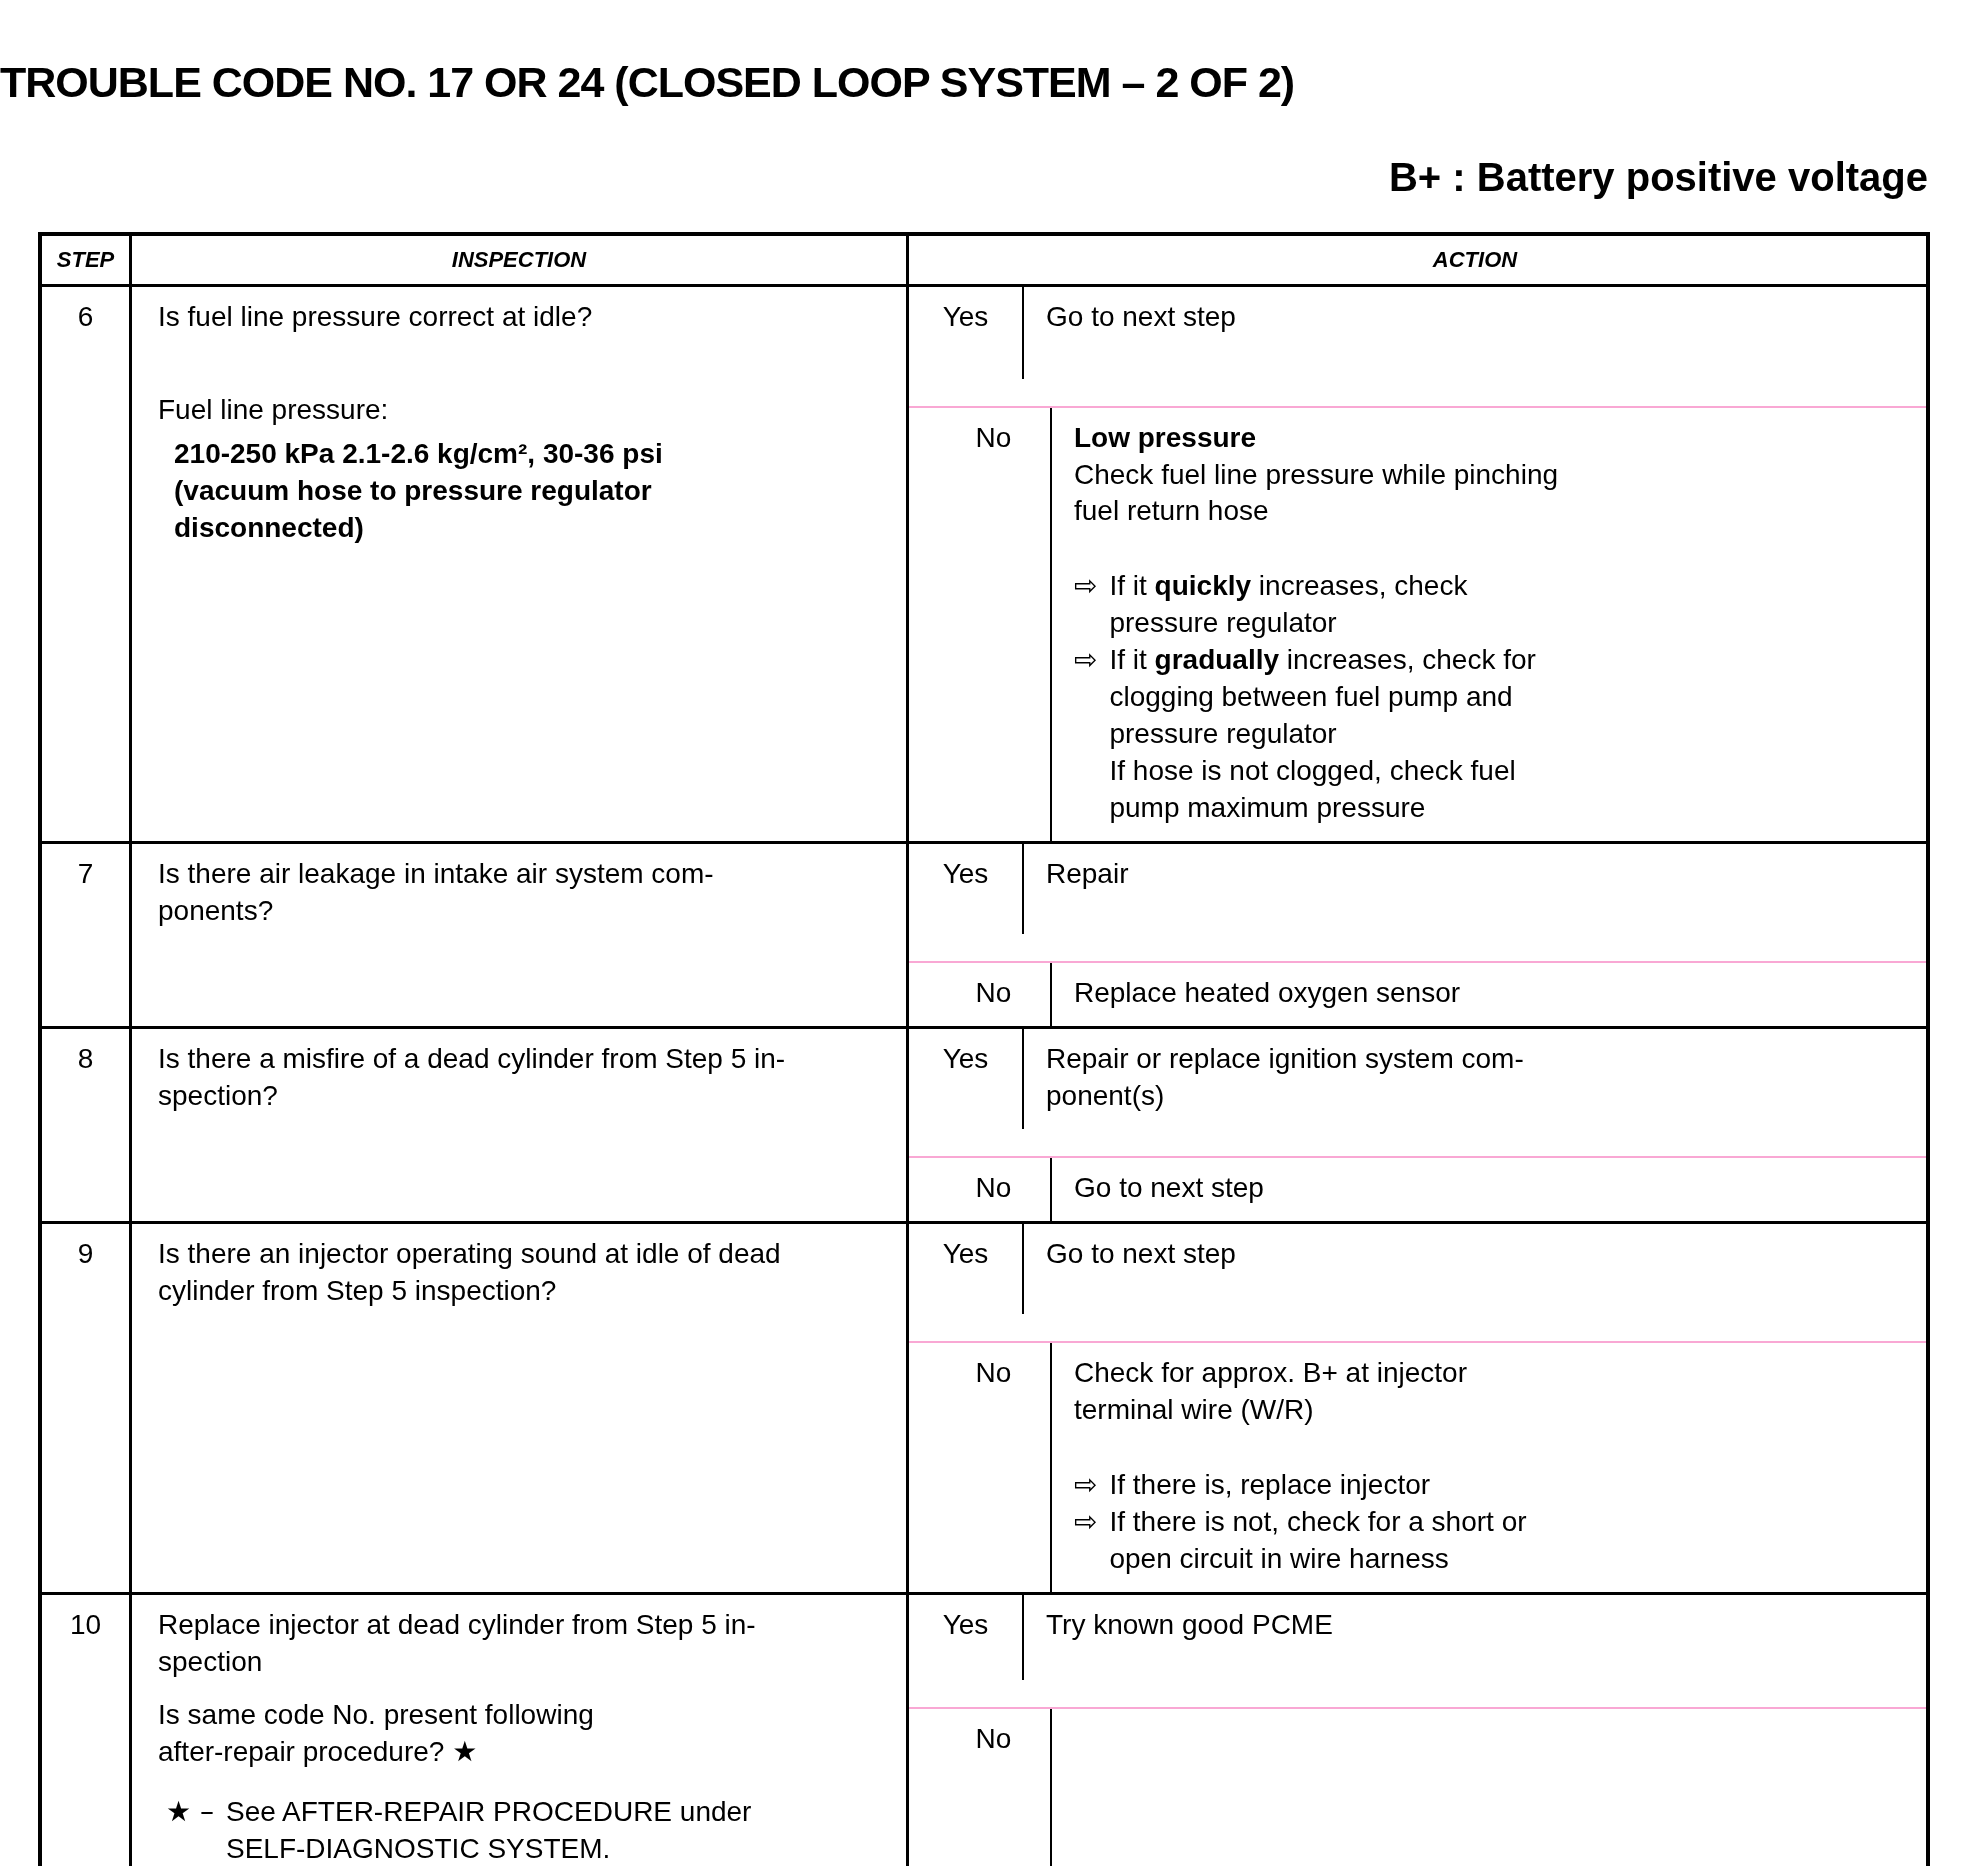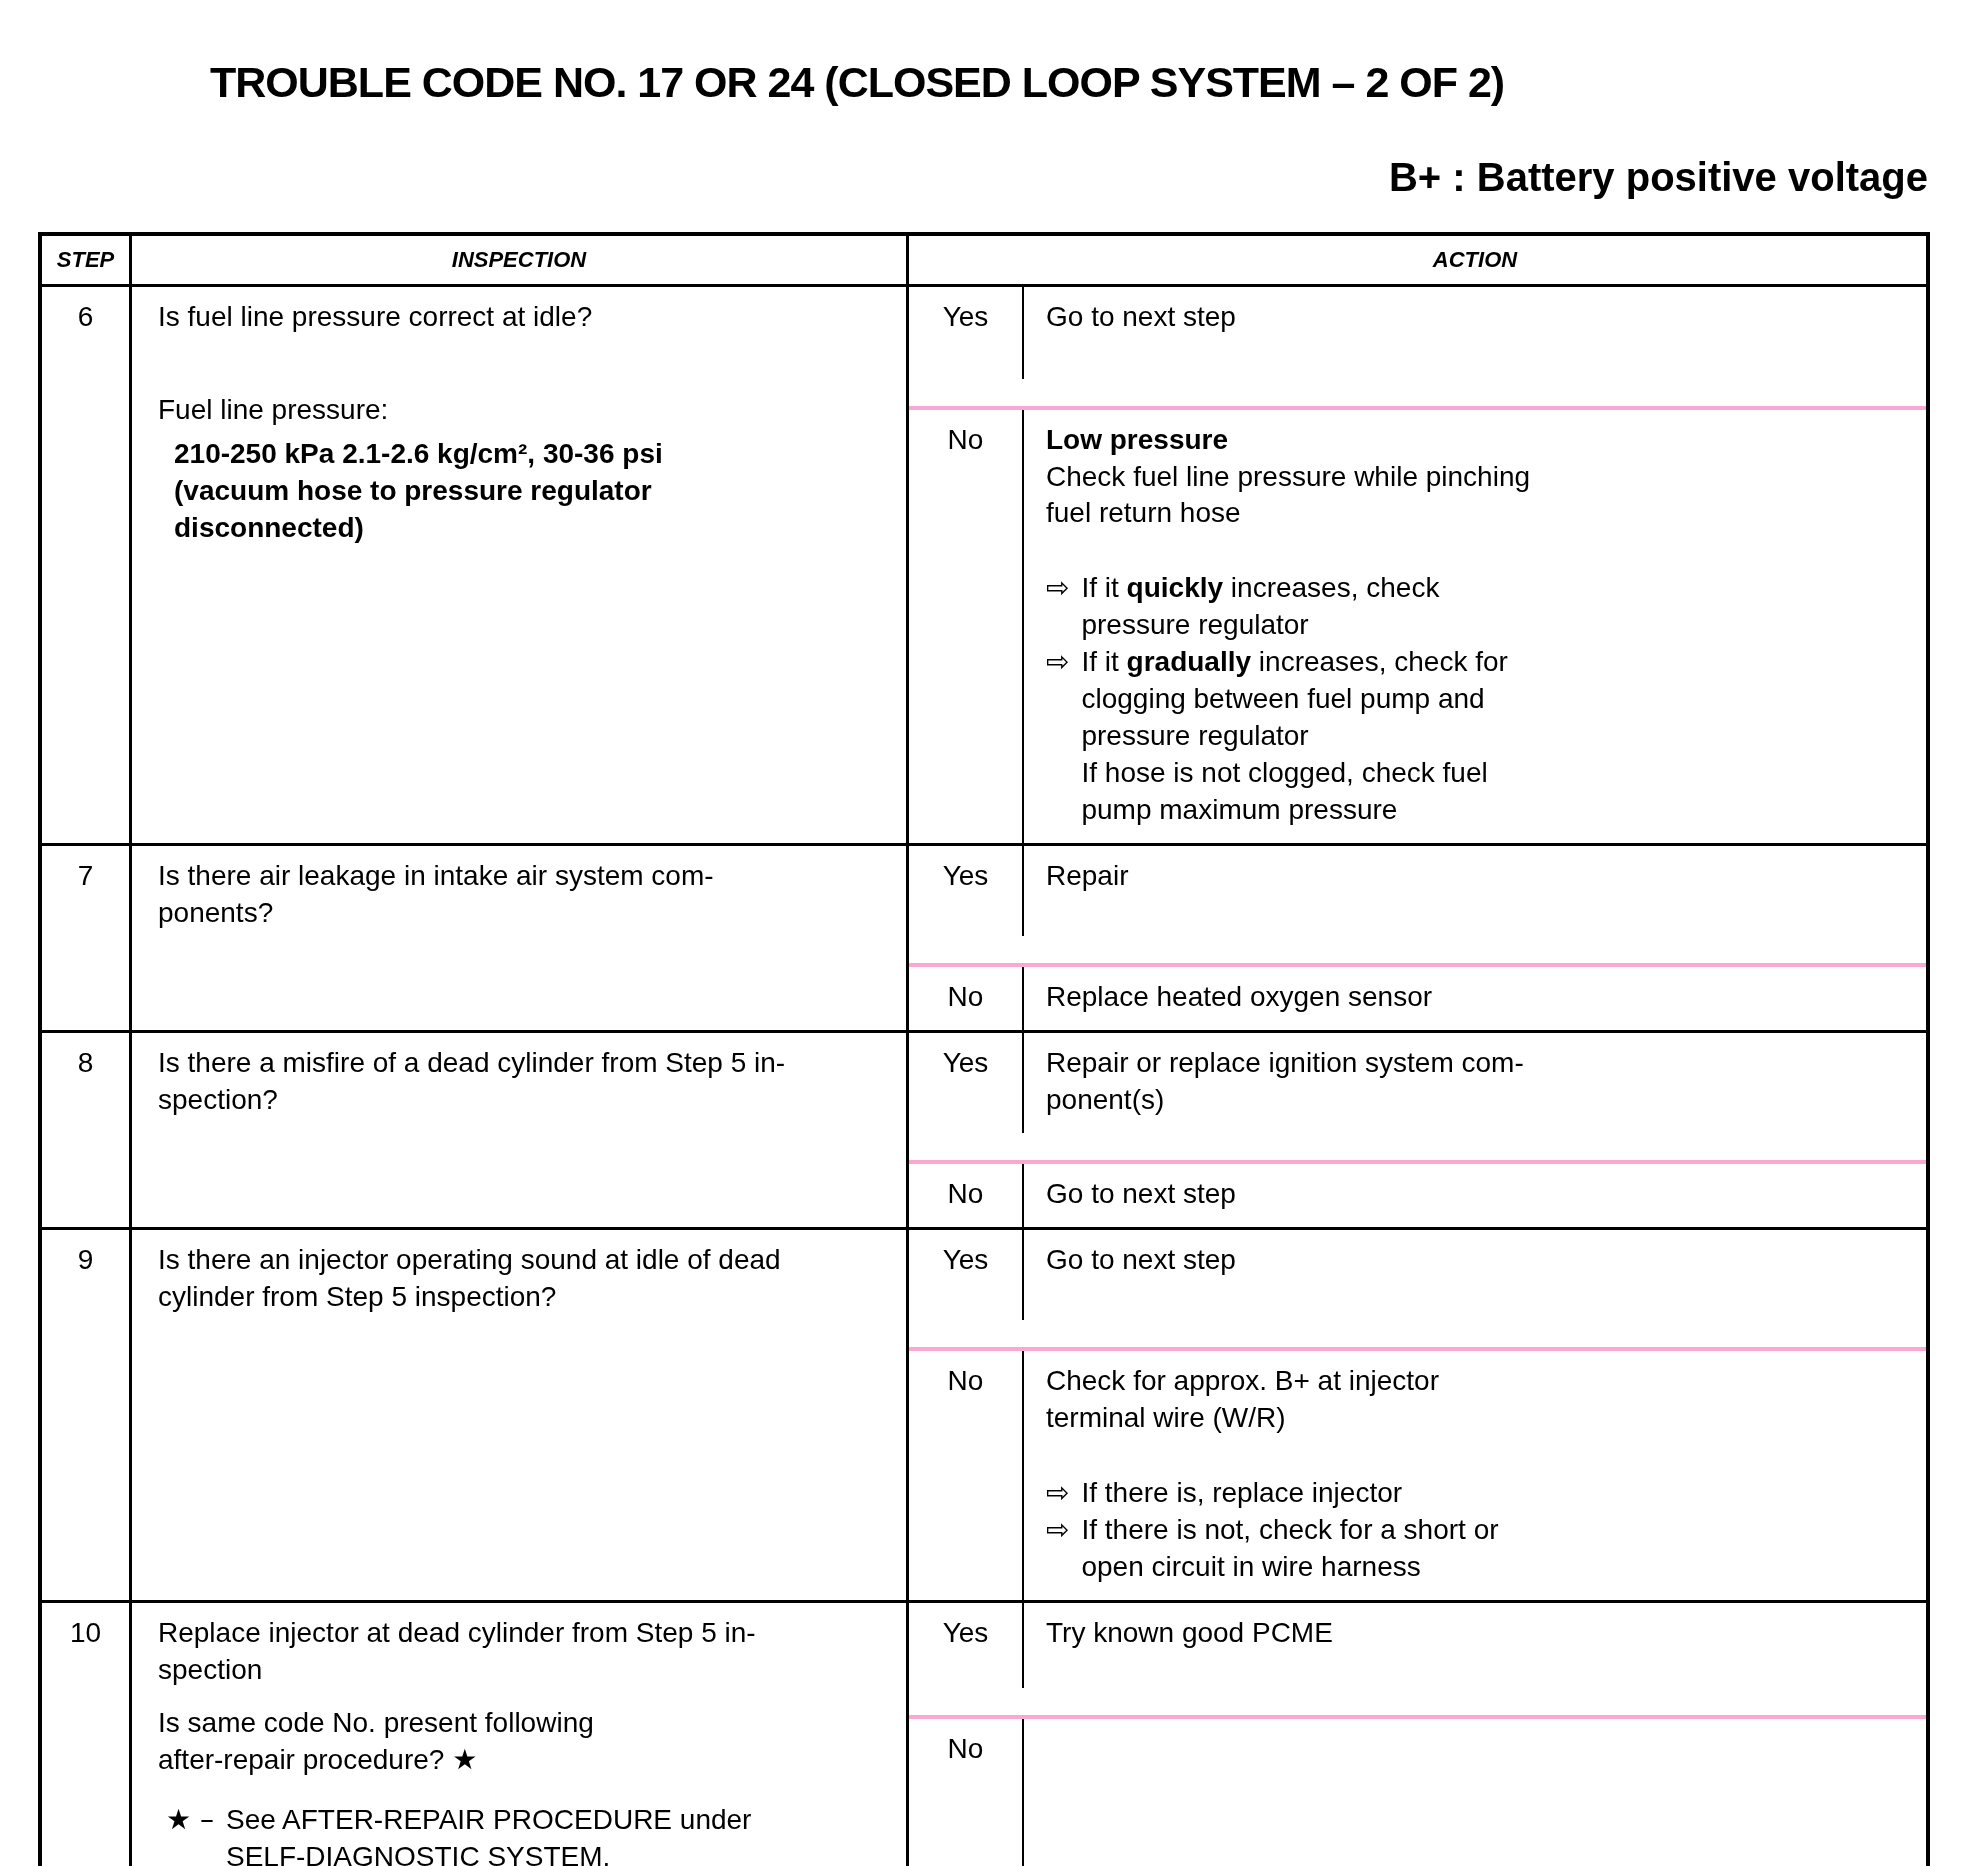--- a/index.html
+++ b/index.html
@@ -5,21 +5,21 @@
   * { margin:0; padding:0; box-sizing:border-box; }
   html,body { background:#ffffff; }
   body {
     width:1964px; height:1866px; overflow:hidden;
     color:#000; font-family:"Liberation Sans", sans-serif;
     font-size:28px; line-height:1.32;
   }
   .page { position:relative; width:1964px; height:1866px; }
 
   .title {
-    margin-top:54px; padding-left:210px;
+    margin-top:54px; 
     font-size:43px; font-weight:bold; letter-spacing:-1px;
     white-space:nowrap;
   }
   .legend {
     margin-top:40px; padding-right:36px;
     text-align:right; font-weight:bold; font-size:40px;
   }
 
   .tbl { margin:28px 34px 0 38px; border:4px solid #000; }
 
@@ -30,21 +30,21 @@
   .hdr > div { display:flex; align-items:center; justify-content:center; }
   .h-step, .h-inspection { border-right:3px solid #000; }
   .h-action { padding-left:115px; }
 
   .row { display:grid; grid-template-columns:90px 777px 1fr; border-top:3px solid #000; }
   .cell-step { border-right:3px solid #000; text-align:center; padding-top:12px; }
   .cell-insp { border-right:3px solid #000; padding:12px 18px 16px 26px; }
 
   .branches { display:flex; flex-direction:column;gap:27px; }
   .branch { display:grid; grid-template-columns:115px 1fr; flex:0 0 auto; }
-  .branch + .branch { border-top:4px solid #f9a8d4; flex:1 0 auto; }
+  .branch + .branch { border-top:2px solid #f9a8d4; flex:1 0 auto;padding-left:28px; }
   .answer { border-right:2px solid #000; text-align:center; padding-top:12px; }
   .action { padding:12px 18px 14px 22px; }
 
   .pre { white-space:pre-line; }
   .b { font-weight:bold; }
 
   .spec { margin-top:56px; }
   .spec-title { font-weight:normal; }
   .spec-body { font-weight:bold; margin-top:8px; padding-left:16px; }
 

